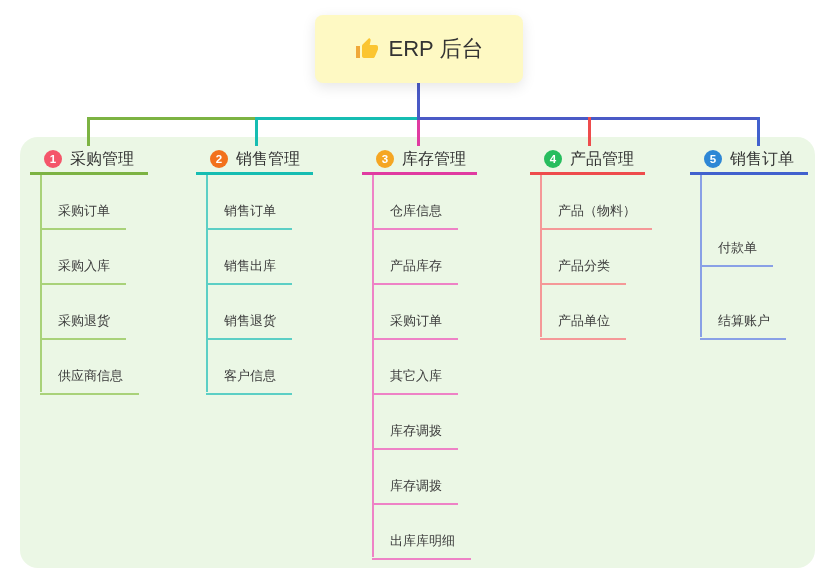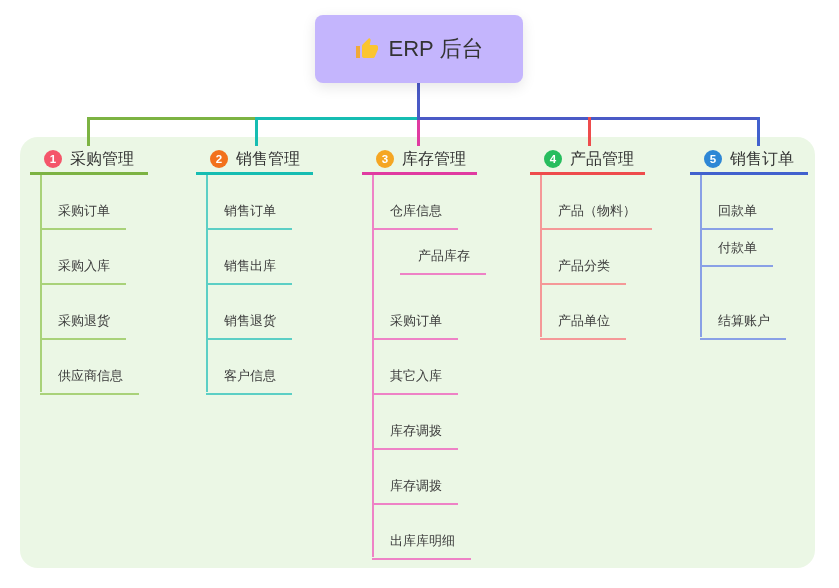--- a/index.html
+++ b/index.html
@@ -7,21 +7,21 @@
     position:relative;width:839px;height:588px;overflow:hidden;
     font-family:"Liberation Sans","DejaVu Sans",sans-serif;
     background:#ffffff;
   }
   .panel{
     position:absolute;left:20px;top:137px;width:795px;height:431px;
     border-radius:18px;
   }
   .root-node{
     position:absolute;left:315px;top:15px;width:208px;height:68px;
-    background:#c4b5fd;border-radius:8px;
+    background:#fef9c3;border-radius:8px;
     box-shadow:0 4px 14px rgba(0,0,0,0.10);
     display:flex;align-items:center;justify-content:center;gap:10px;
     font-size:22px;color:#333333;font-weight:500;
   }
   .root-node svg{display:block;}
   .line{position:absolute;}
   .branch{position:absolute;top:146px;}
   .b-header{
     box-sizing:border-box;height:29px;
     display:flex;align-items:center;gap:8px;padding-left:14px;
@@ -111,21 +111,21 @@
 
   <div class="branch" style="left:362px;width:115px;">
     <div class="b-header" style="border-bottom-color: rgb(224, 59, 161);">
       <span class="badge" style="background: rgb(245, 166, 35);">3</span>
       <span class="b-title">库存管理</span>
     </div>
     <div class="sub-vline" style="background: rgb(238, 130, 198); height: 382px;"></div>
   <div class="sub-item" style="top: 48px; border-bottom-color: rgb(238, 130, 198); text-align: center;">
         <span>仓库信息</span>
       </div>
-      <div class="sub-item" style="top: 93px; border-bottom-color: rgb(238, 130, 198); margin-left: 28px;">
+      <div class="sub-item" style="top: 103px; border-bottom-color: rgb(238, 130, 198);">
         <span>产品库存</span>
       </div>
       <div class="sub-item" style="top: 158px; border-bottom-color: rgb(238, 130, 198);">
         <span>采购订单</span>
       </div>
       <div class="sub-item" style="top: 213px; border-bottom-color: rgb(238, 130, 198);">
         <span>其它入库</span>
       </div>
       <div class="sub-item" style="top: 268px; border-bottom-color: rgb(238, 130, 198);">
         <span>库存调拨</span>
@@ -154,23 +154,20 @@
         <span>产品单位</span>
       </div>
     </div>
 
   <div class="branch" style="left:690px;width:118px;">
     <div class="b-header" style="border-bottom-color: rgb(65, 97, 206);">
       <span class="badge" style="background: rgb(46, 135, 213);">5</span>
       <span class="b-title">销售订单</span>
     </div>
     <div class="sub-vline" style="background: rgb(137, 160, 230); height: 162px;"></div>
-  <div class="sub-item" style="top: 48px; border-bottom-color: rgb(137, 160, 230);">
-        <span>回款单</span>
-      </div>
       <div class="sub-item" style="top: 85px; border-bottom-color: rgb(137, 160, 230);">
         <span>付款单</span>
       </div>
       <div class="sub-item" style="top: 158px; border-bottom-color: rgb(137, 160, 230);">
         <span>结算账户</span>
       </div>
     </div>
 
 </div>
 

